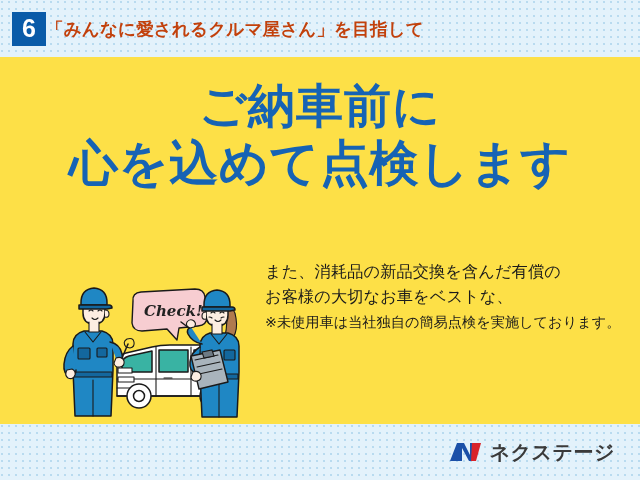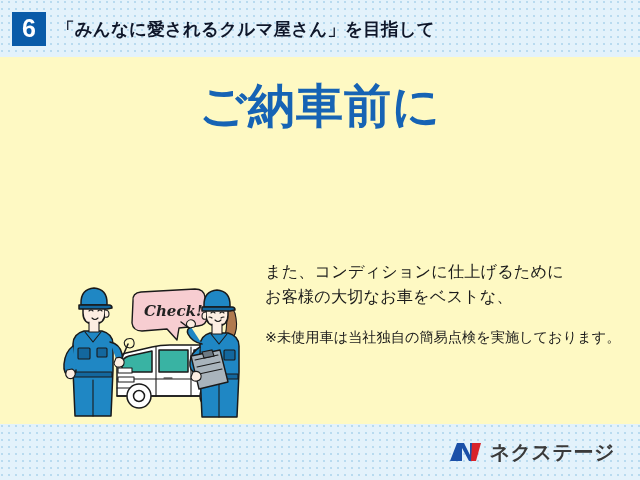--- a/index.html
+++ b/index.html
@@ -33,31 +33,30 @@
     width:34px;height:34px;margin-left:12px;
     background:#0a5ba8;
     color:#ffffff;
     font-size:25px;font-weight:bold;
     display:flex;align-items:center;justify-content:center;
     line-height:1;
     letter-spacing:0;
     flex:0 0 auto;
   }
   .header-title{
-    margin-left:11px;
-    color:#0f172a;
+    color:#c2410c;
     font-size:17.5px;
     font-weight:bold;
     letter-spacing:0.2px;
     white-space:nowrap;
   }
   
   .main{
     position:absolute;top:57px;left:0;width:640px;height:367px;
-    background:#fef9c3;
+    background:#fde047;
   }
   .headline{
     position:absolute;top:20px;left:0;width:640px;
     text-align:center;
     color:#1663b4;
     font-weight:bold;
     font-size:47px;
     line-height:1.22;
     letter-spacing:1px;
     white-space:nowrap;
@@ -69,21 +68,21 @@
     color:#1b1b1b;
     font-size:16.2px;
     line-height:24.6px;
     letter-spacing:0.1px;
     white-space:nowrap;
   }
   .copy .note{
     display:block;
     font-size:14.2px;
     line-height:23px;
-    margin-top:18px;
+    margin-top:3px;
     letter-spacing:0;
     text-align:center;
   }
   
   .illus{
     position:absolute;left:60px;top:227px;
     width:200px;height:145px;
   }
   .illus svg{display:block;width:200px;height:145px;}
   
@@ -111,24 +110,25 @@
   <div class="dots header"></div>
   <div class="header-inner">
     <div class="num-badge">6</div>
     <div class="header-title">「みんなに愛されるクルマ屋さん」を目指して</div>
   </div>
 
   <div class="main">
 
     <div class="headline">
       <span>ご納車前に</span>
+      <span class="l2">心を込めて点検します</span>
     </div>
 
     <div class="copy">
-      <div>また、コンディションに仕上げるために</div>
+      <div>また、消耗品の新品交換を含んだ有償の</div>
       <div>お客様の大切なお車をベストな、</div>
       <div class="note">※未使用車は当社独自の簡易点検を実施しております。</div>
     </div>
 
     <div class="illus">
       <svg viewBox="0 0 200 145" xmlns="http://www.w3.org/2000/svg">
         <defs>
           <style>
             .ln{fill:none;stroke:#1a1a1a;stroke-width:1.5;stroke-linecap:round;stroke-linejoin:round;}
             .lnt{fill:none;stroke:#1a1a1a;stroke-width:1.1;stroke-linecap:round;stroke-linejoin:round;}

